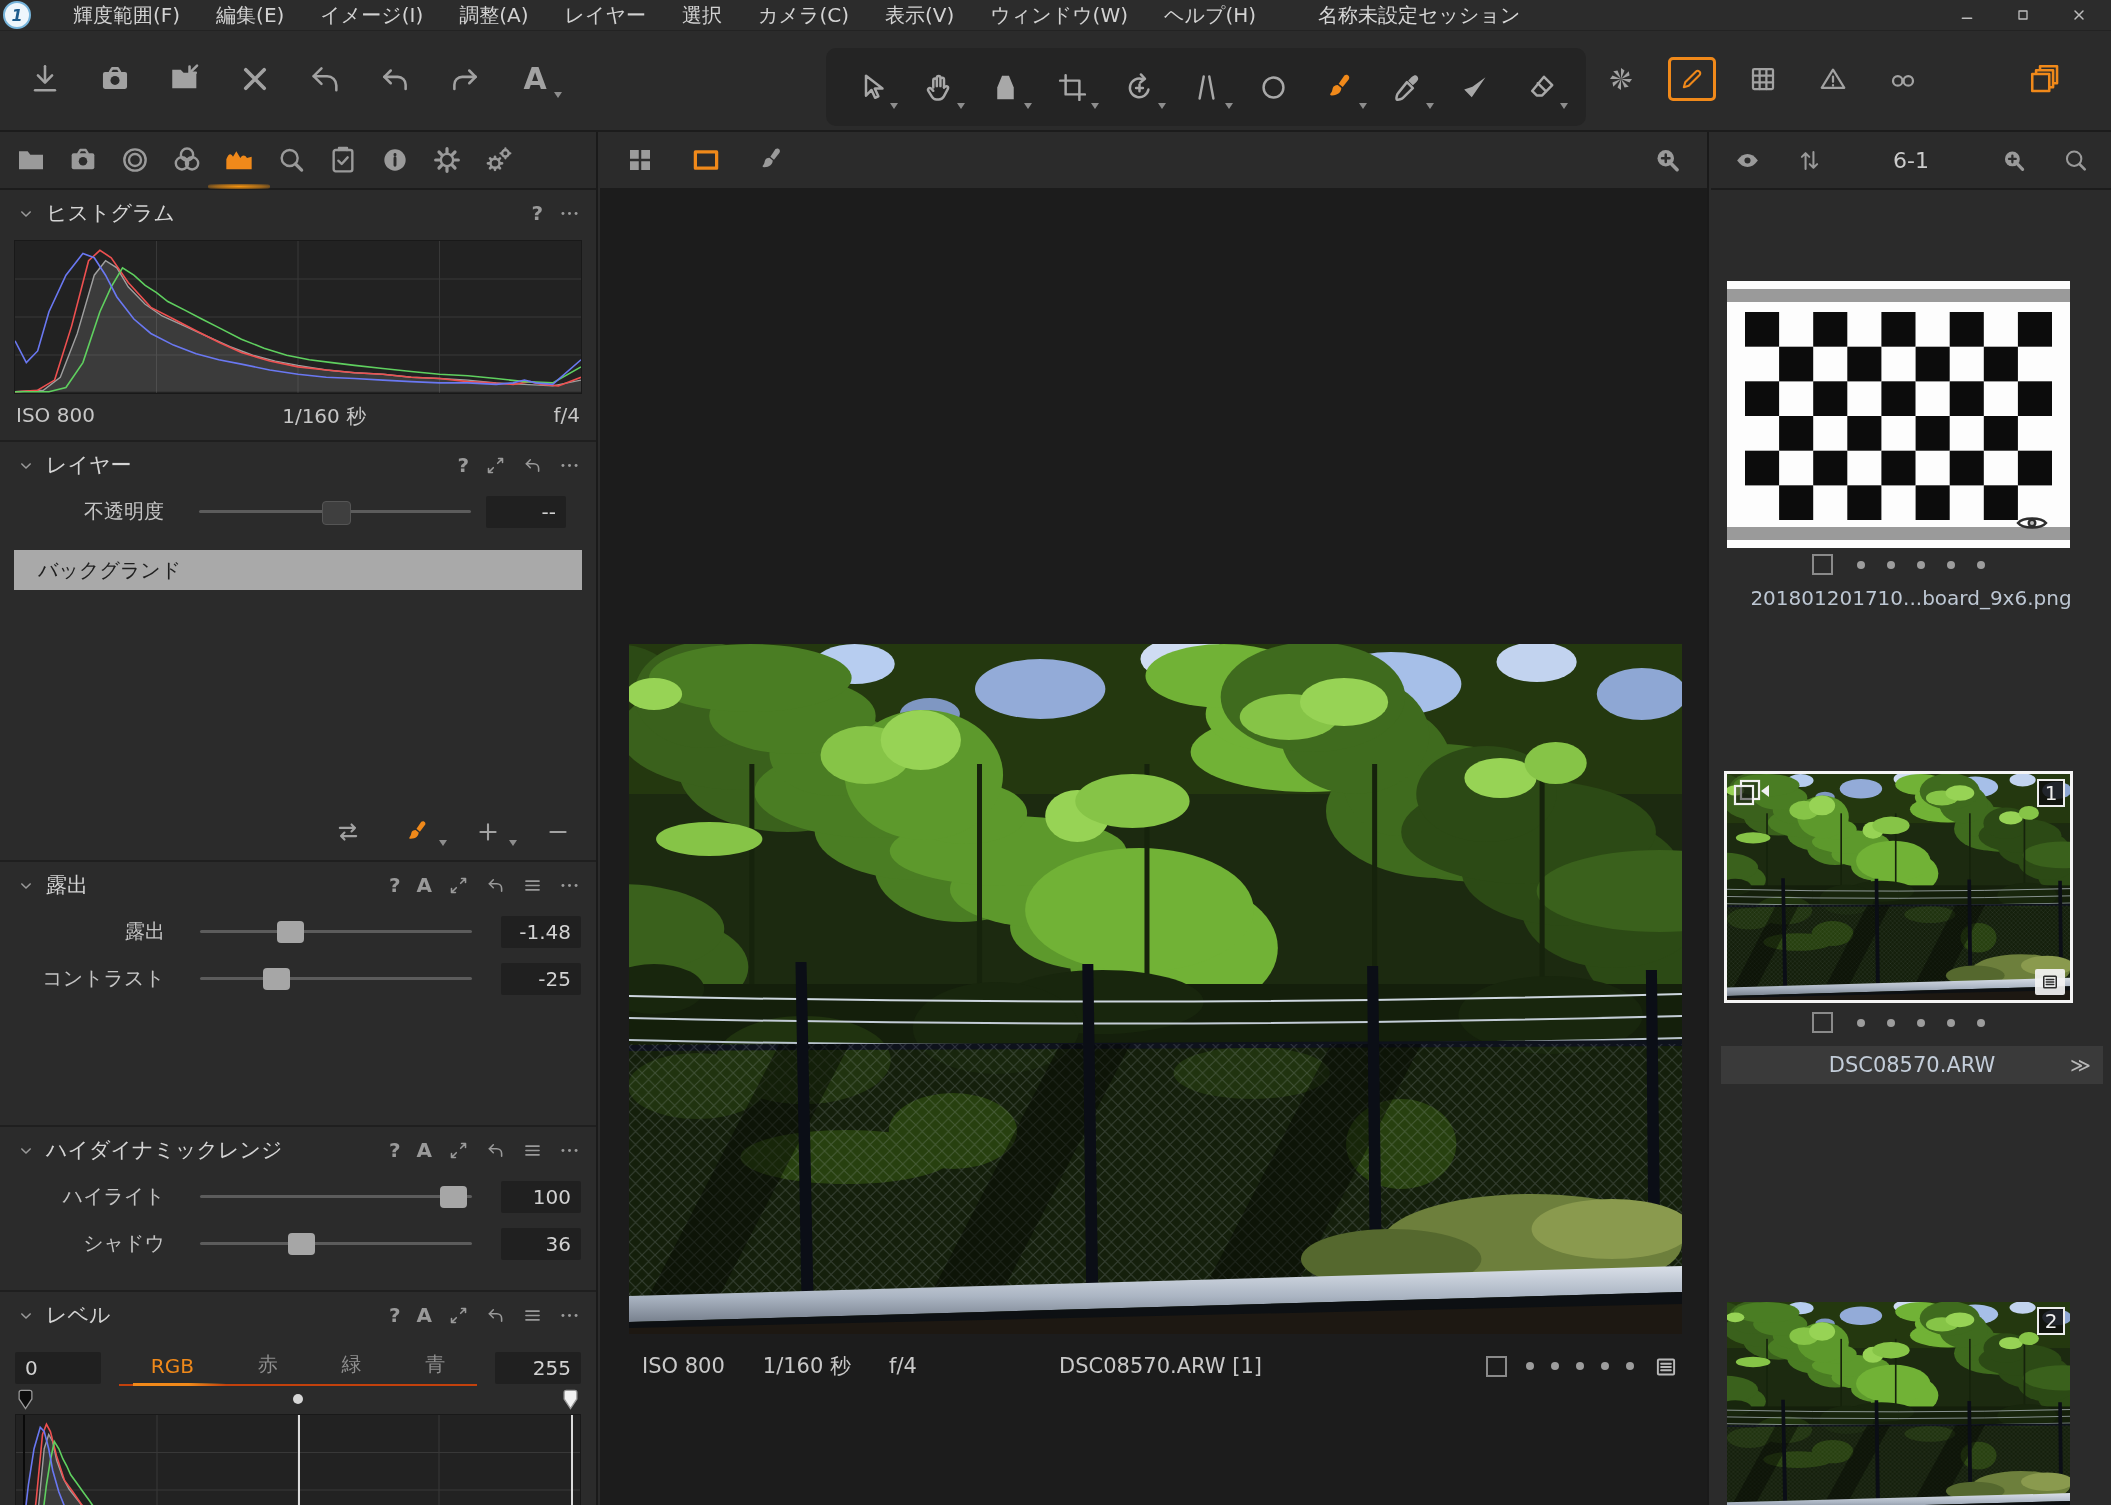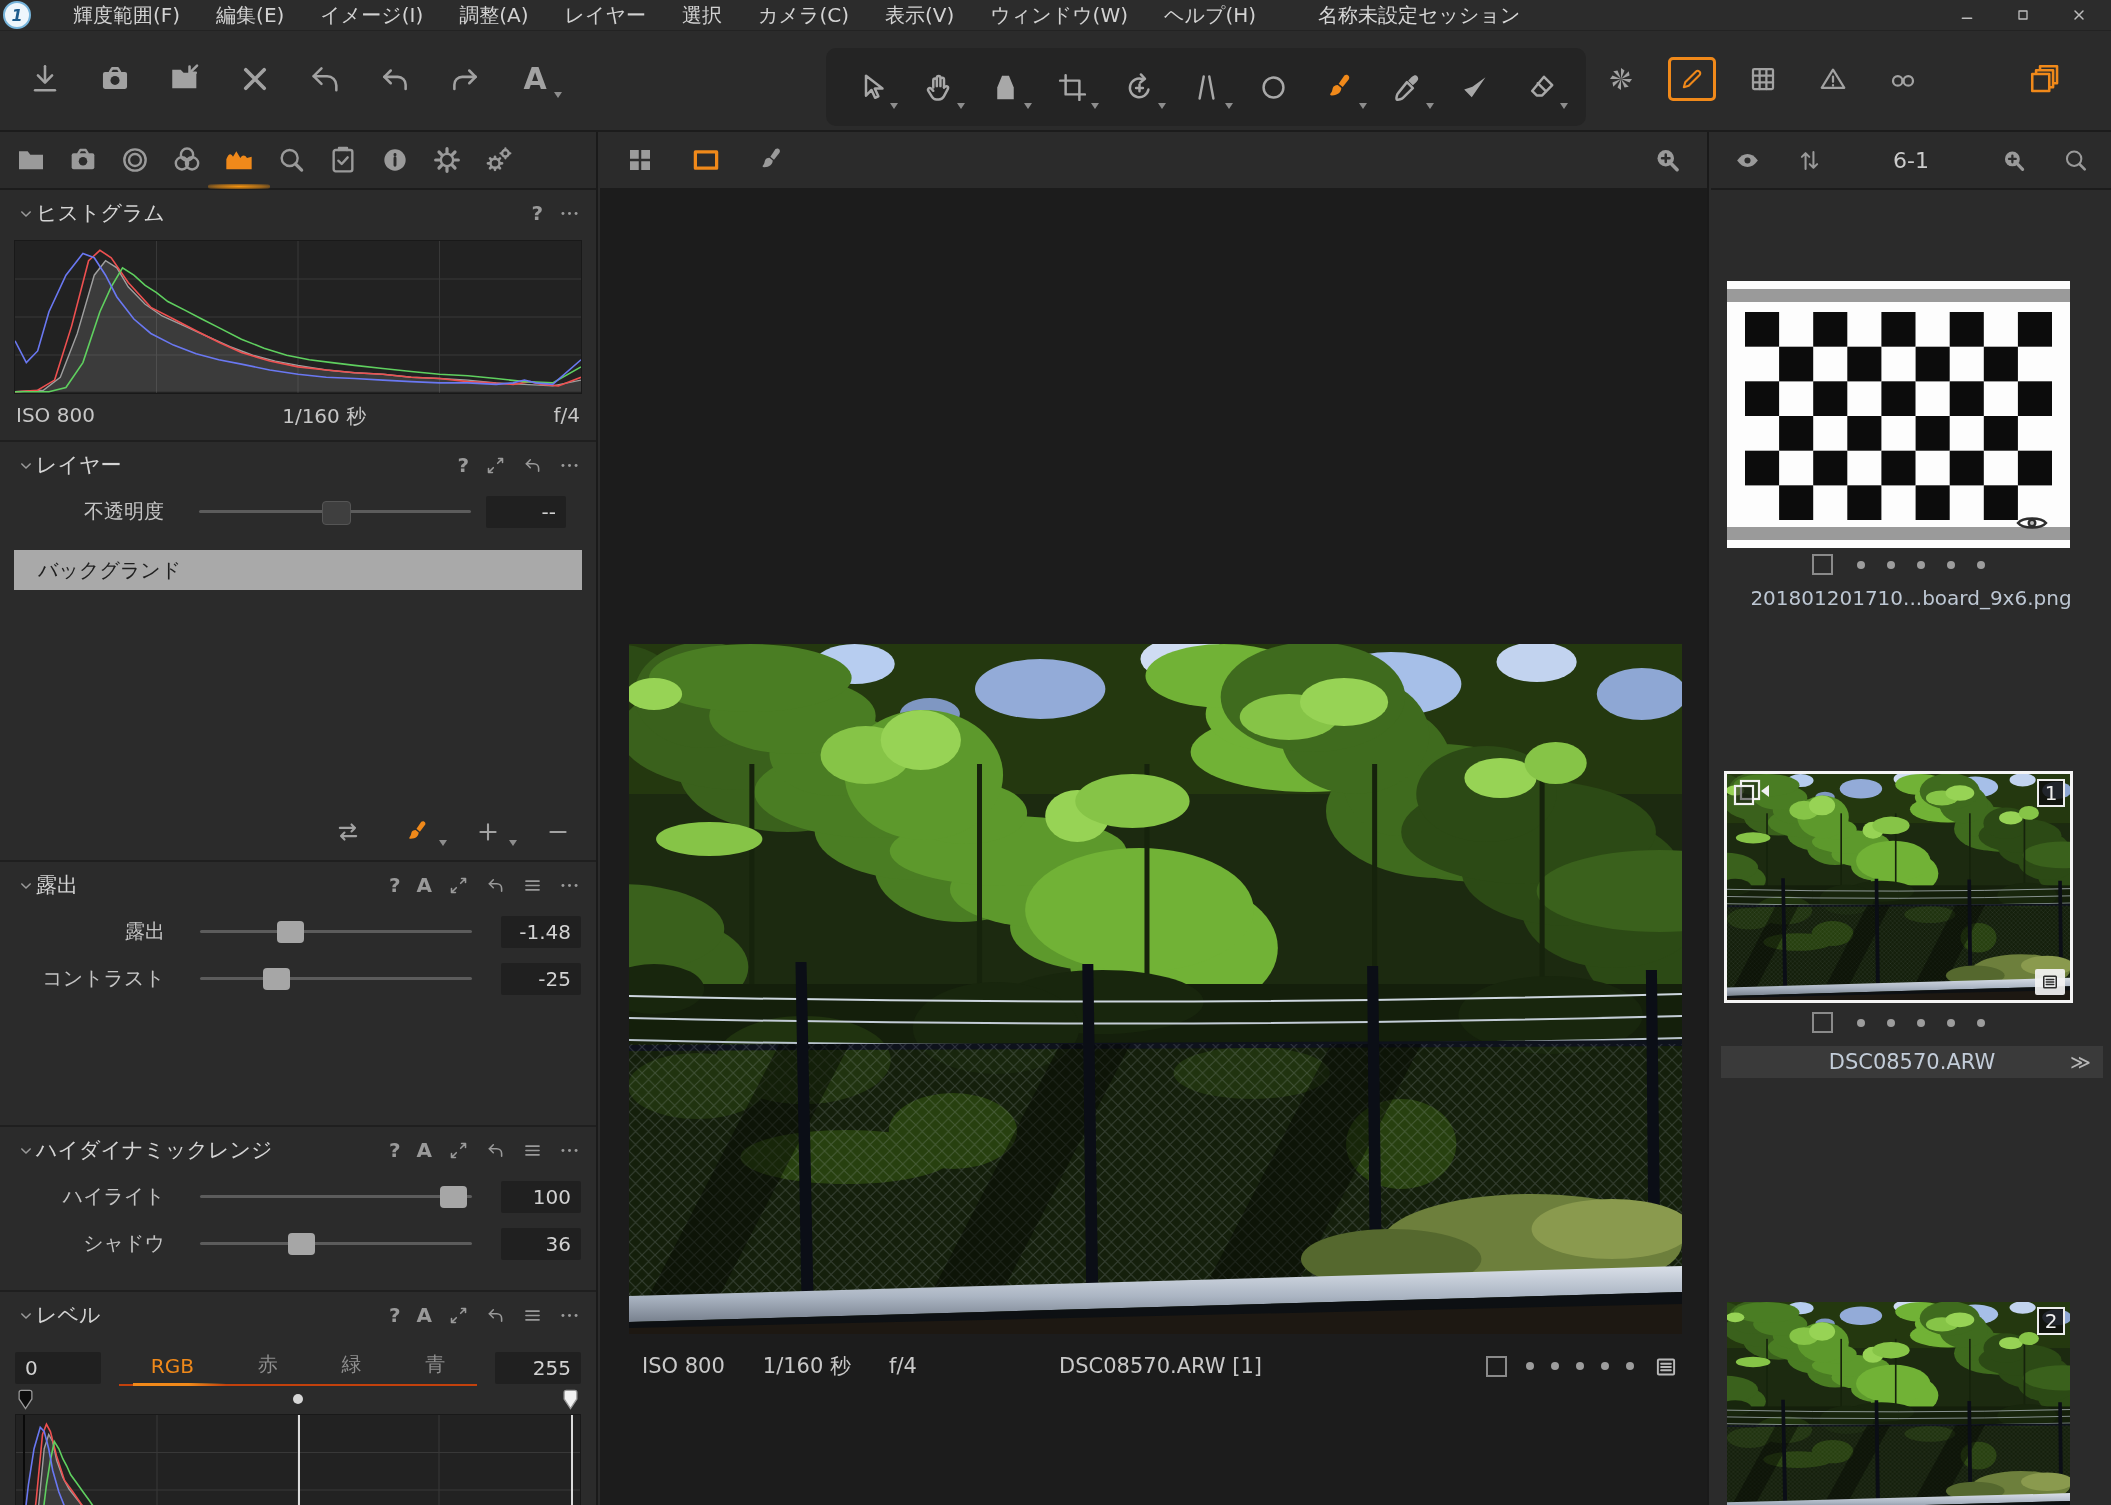--- a/index.html
+++ b/index.html
@@ -43,21 +43,21 @@
   .right-panel{position:absolute;top:132px;left:1711px;right:0;bottom:0;background:#2b2b2b}
   .strip{height:58px;border-bottom:2px solid #1c1c1c;display:flex;align-items:center;box-sizing:border-box}
   
   .tab{width:50px;height:50px;display:flex;align-items:center;justify-content:center;color:#9a9a9a;position:relative;margin:0 0 0 2px}
   .tab .ic{width:32px;height:32px}
   .tab.active{color:#f0891a}
   .tab.active::after{content:"";position:absolute;left:-6px;right:-6px;bottom:-4px;height:5px;border-radius:3px;
     background:radial-gradient(ellipse at center,#f5930f 0%,rgba(245,147,15,.55) 55%,rgba(245,147,15,0) 100%)}
   
   .sec{position:absolute;left:0;right:0;border-top:2px solid #1f1f1f;box-sizing:border-box}
-  .sec-header{height:46px;display:flex;align-items:center;padding:0 16px;}
+  .sec-header{height:46px;display:flex;align-items:center;padding:0 16px;gap:10px}
   .sec-title{font-size:21px;color:#d4d4d4;white-space:nowrap}
   .chev{color:#9a9a9a;width:20px;height:20px;flex:0 0 auto}
   .sec-icons{margin-left:auto;display:flex;align-items:center;gap:16px;color:#9a9a9a}
   .sec-icons .ic{width:21px;height:21px}
   .tico{font-size:20px;font-weight:bold;color:#9a9a9a;line-height:1}
   
   .hist-canvas{margin:4px 14px 0;height:152px;background:#222;border:1px solid #191919;position:relative;overflow:hidden}
   .hist-canvas svg{position:absolute;inset:0;width:100%;height:100%}
   .hist-footer{display:flex;justify-content:space-between;margin:9px 16px 0;font-size:20px;color:#c6c6c6}
   
@@ -125,21 +125,21 @@
   .thumb.selected{outline:3px solid #f5f5f5}
   .badge{position:absolute;top:5px;right:5px;min-width:28px;height:28px;background:rgba(14,14,14,.85);
     border:2px solid #ededed;color:#f0f0f0;font-size:20px;display:flex;align-items:center;justify-content:center;box-sizing:border-box}
   .stack-ic{position:absolute;top:5px;left:5px;width:40px;height:30px}
   .thumb-list-ic{position:absolute;bottom:5px;right:5px;width:30px;height:26px;background:rgba(243,243,243,.92);
     border-radius:2px;display:flex;align-items:center;justify-content:center;color:#2a2a2a}
   .thumb-list-ic .ic{width:22px;height:20px}
   .caption{position:absolute;left:16px;width:343px;display:flex;align-items:center;justify-content:center;gap:24px}
   .caption .dots{display:flex;gap:22px}
   .fname-label{position:absolute;left:0;right:0;text-align:center;font-size:20px;color:#bdc7d3;white-space:nowrap;overflow:hidden}
-  .fname-bar{position:absolute;left:10px;right:8px;height:32px;background:#3a3a3a;display:flex;align-items:center;
+  .fname-bar{position:absolute;left:10px;right:8px;height:38px;background:#3a3a3a;display:flex;align-items:center;
     justify-content:center;font-size:21px;color:#c3cdd9}
   .fname-bar .more{position:absolute;right:12px;color:#b9b9b9;font-size:20px}
 </style>
 </head>
 <body>
 
 <div class="titlebar">
   <span class="logo">1</span>
   <nav class="menus" id="menubar">
       <span class="menu-item">輝度範囲(F)</span>

